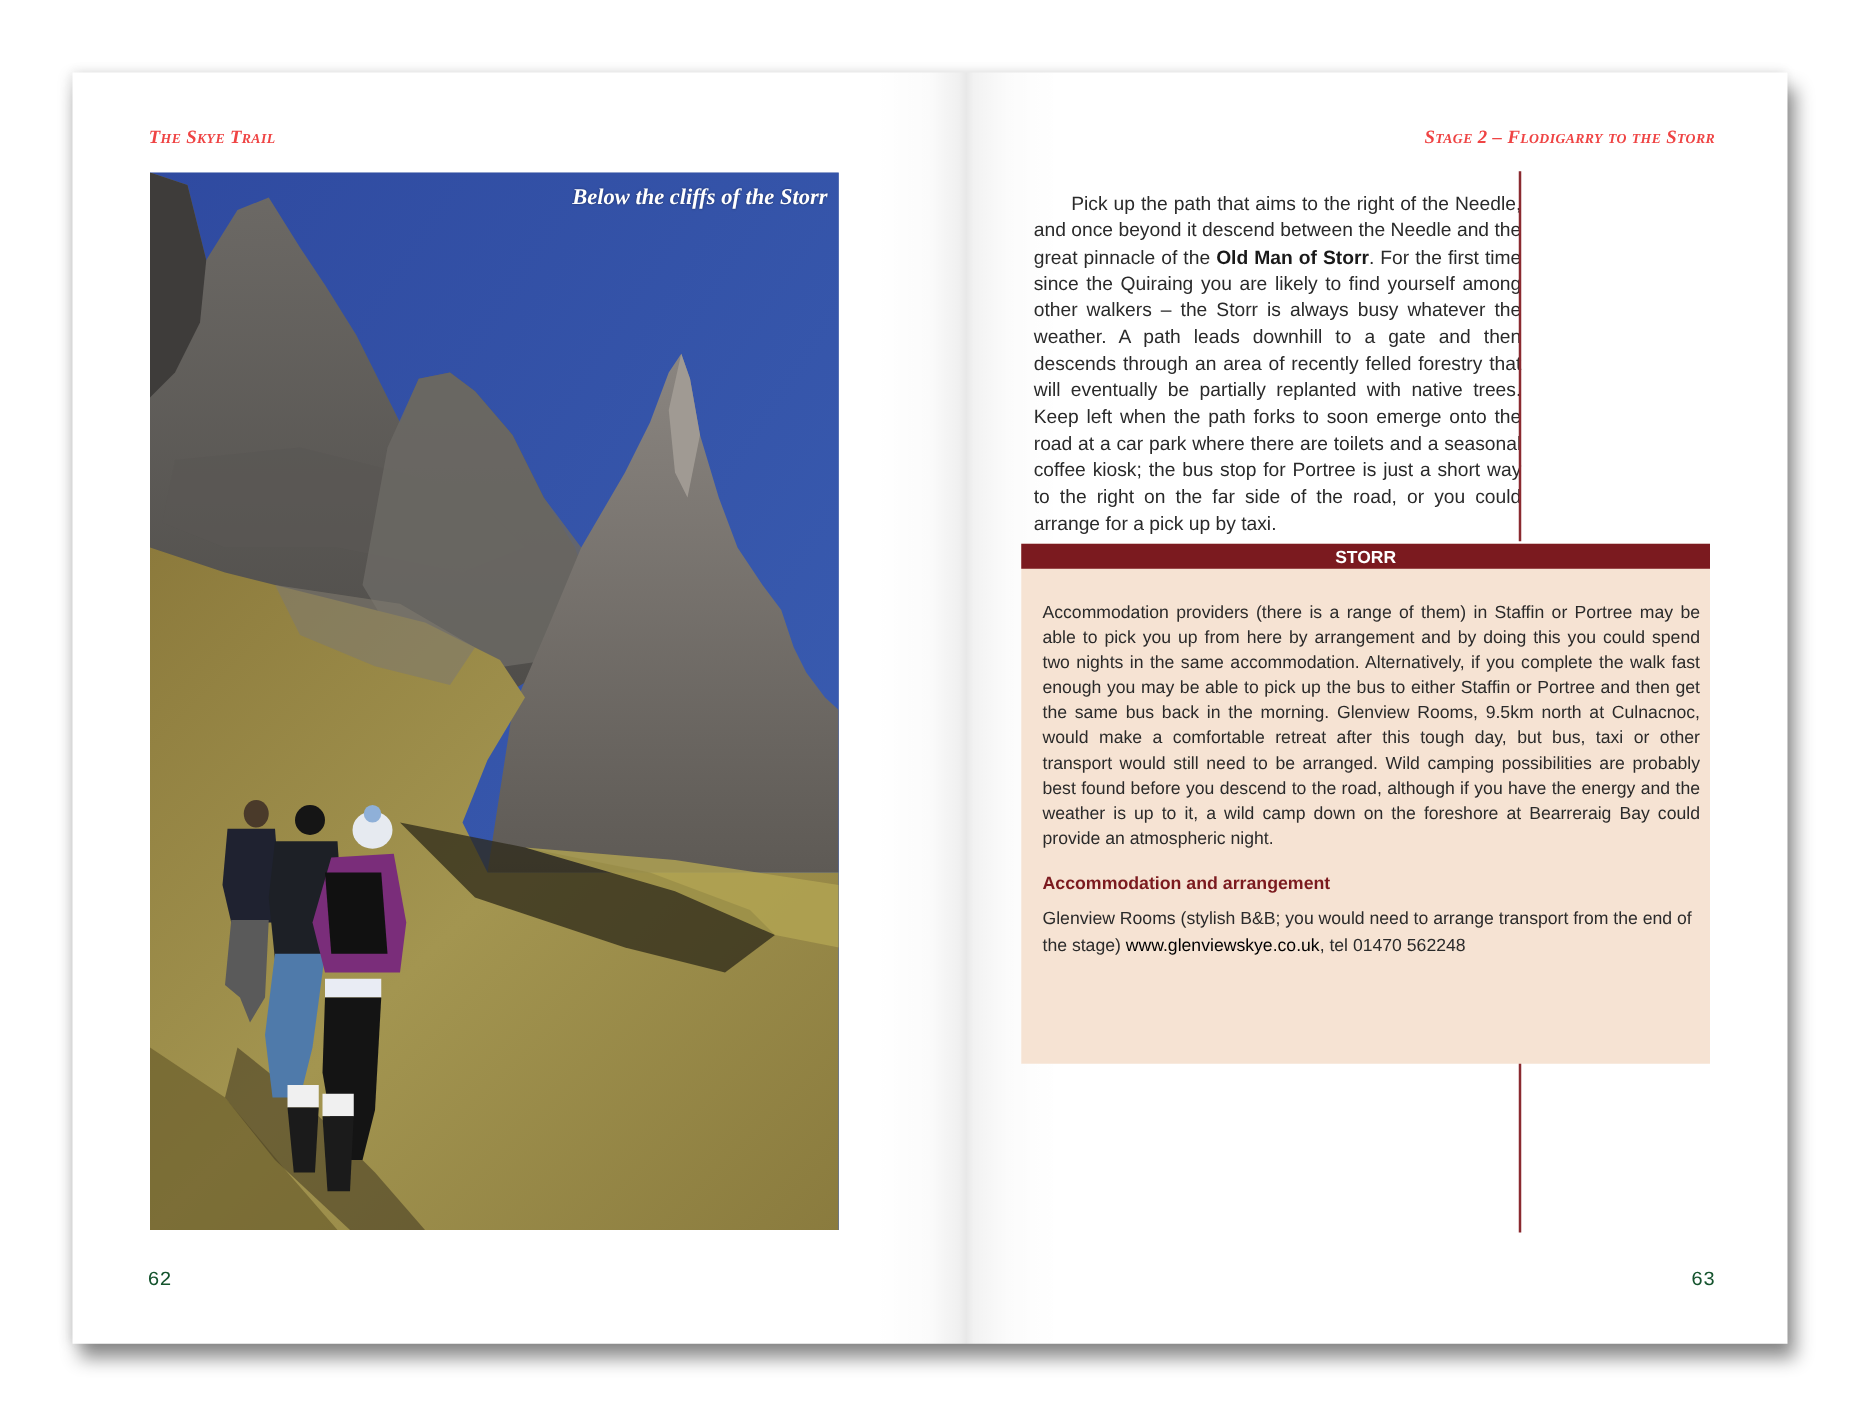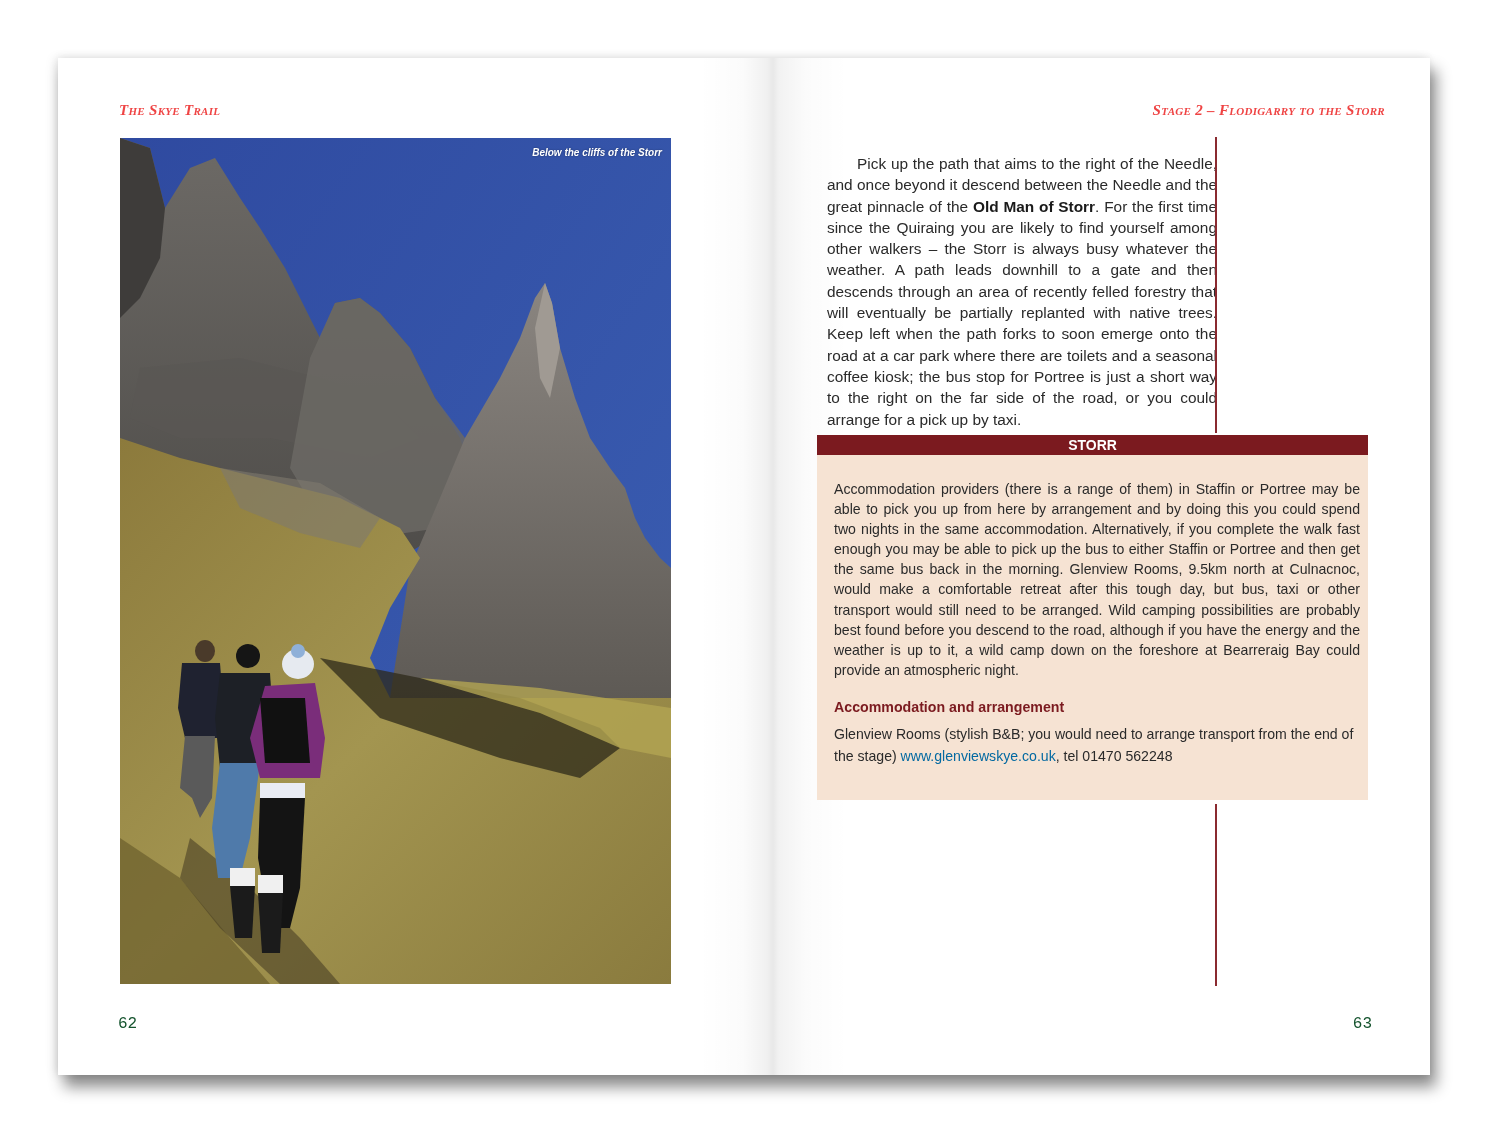--- a/index.html
+++ b/index.html
@@ -17,63 +17,63 @@
     background: linear-gradient(to right,
       rgba(0,0,0,0) 0%, rgba(0,0,0,0.015) 30%, rgba(0,0,0,0.06) 46%, rgba(0,0,0,0.09) 50%,
       rgba(0,0,0,0.05) 54%, rgba(0,0,0,0.015) 72%, rgba(0,0,0,0) 100%);
     pointer-events: none;
   }
   .running-head {
     position: absolute; top: 44px; font-family: "Liberation Serif", serif; font-style: italic; font-weight: bold;
     color: #ef4444; font-size: 15px; font-variant: small-caps; letter-spacing: 0.3px;
   }
   .rh-left { left: 61px; }
-  .rh-right { right: 45px; }
+  .rh-right { right: 58px; }
   .photo {
     position: absolute; left: 62px; top: 80px; width: 551px; height: 846px; overflow: hidden;
     background: #3c5aa6;
   }
   .photo svg { position: absolute; left: 0; top: 0; width: 100%; height: 100%; }
   .caption {
-    position: absolute; right: 9px; top: 9px; color: #ffffff; font-family: Liberation Sans, sans-serif;
-    font-style: italic; font-weight: bold; font-size: 10px; text-shadow: 0 0 2px rgba(0,0,0,0.4);
+    position: absolute; right: 9px; top: 9px; color: #ffffff; font-family: Liberation Serif, serif;
+    font-style: italic; font-weight: bold; font-size: 18px; text-shadow: 0 0 2px rgba(0,0,0,0.4);
   }
   .folio {
     position: absolute; top: 957px; font-family: Liberation Mono, monospace; font-size: 16px; color: #14532d;
   }
   .folio-left { left: 60px; }
   .folio-right { right: 58px; }
   .body-text {
     position: absolute; left: 757px; top: 83px; width: 390px;
     font-family: "Liberation Sans", sans-serif; font-size: 15.4px; line-height: 21.3px; color: #2a2a2a;
     text-align: justify; text-indent: 30px; margin: 12px;
   }
   .body-text b { color: #1a1a1a; }
   .margin-rule {
     position: absolute; left: 1157px; width: 2px; background: #8a2a30;
   }
   .rule-top { top: 79px; height: 296px; }
   .rule-bottom { top: 746px; height: 182px; }
   .box {
-    position: absolute; left: 759px; top: 377px; width: 551px; height: 365px; background: #f6e3d3;
+    position: absolute; left: 759px; top: 377px; width: 551px; height: 416px; background: #f6e3d3;
   }
   .box-title {
     height: 20px; background: #7b1a1f; color: #ffffff; text-align: center;
     font-family: "Liberation Sans", sans-serif; font-weight: bold; font-size: 14px; line-height: 20px;
   }
   .box-body {
     padding: 24px 8px 0 17px; font-family: "Liberation Sans", sans-serif; font-size: 14.1px; line-height: 20.1px;
     color: #2a2a2a; text-align: justify;
   }
   .box-body p { margin: 0; }
   .box-subhead {
     margin-top: 17px !important; color: #7b1a1f; font-weight: bold; font-size: 14.2px;
   }
   .box-facilities { margin-top: 7px !important; text-align: left !important; line-height: 21.5px !important; }
-  .link { color: #0369a1; text-decoration: none; }
+  .link { color: #000000; text-decoration: none; }
 </style>
 </head>
 <body>
 
 <div class="book">
   <div class="spine"></div>
 
   <div class="running-head rh-left">The Skye Trail</div>
 
   <div class="photo">

